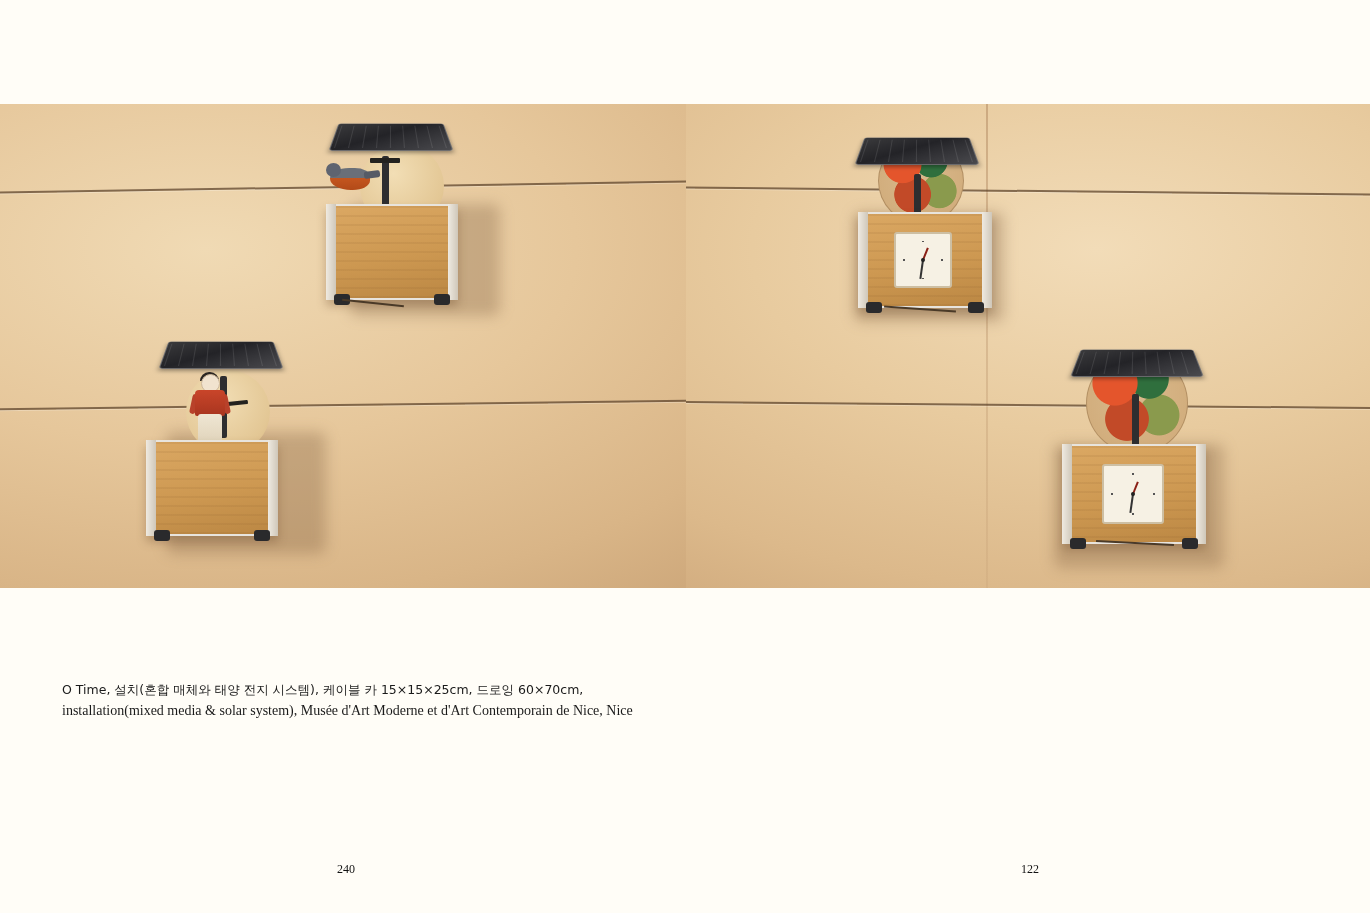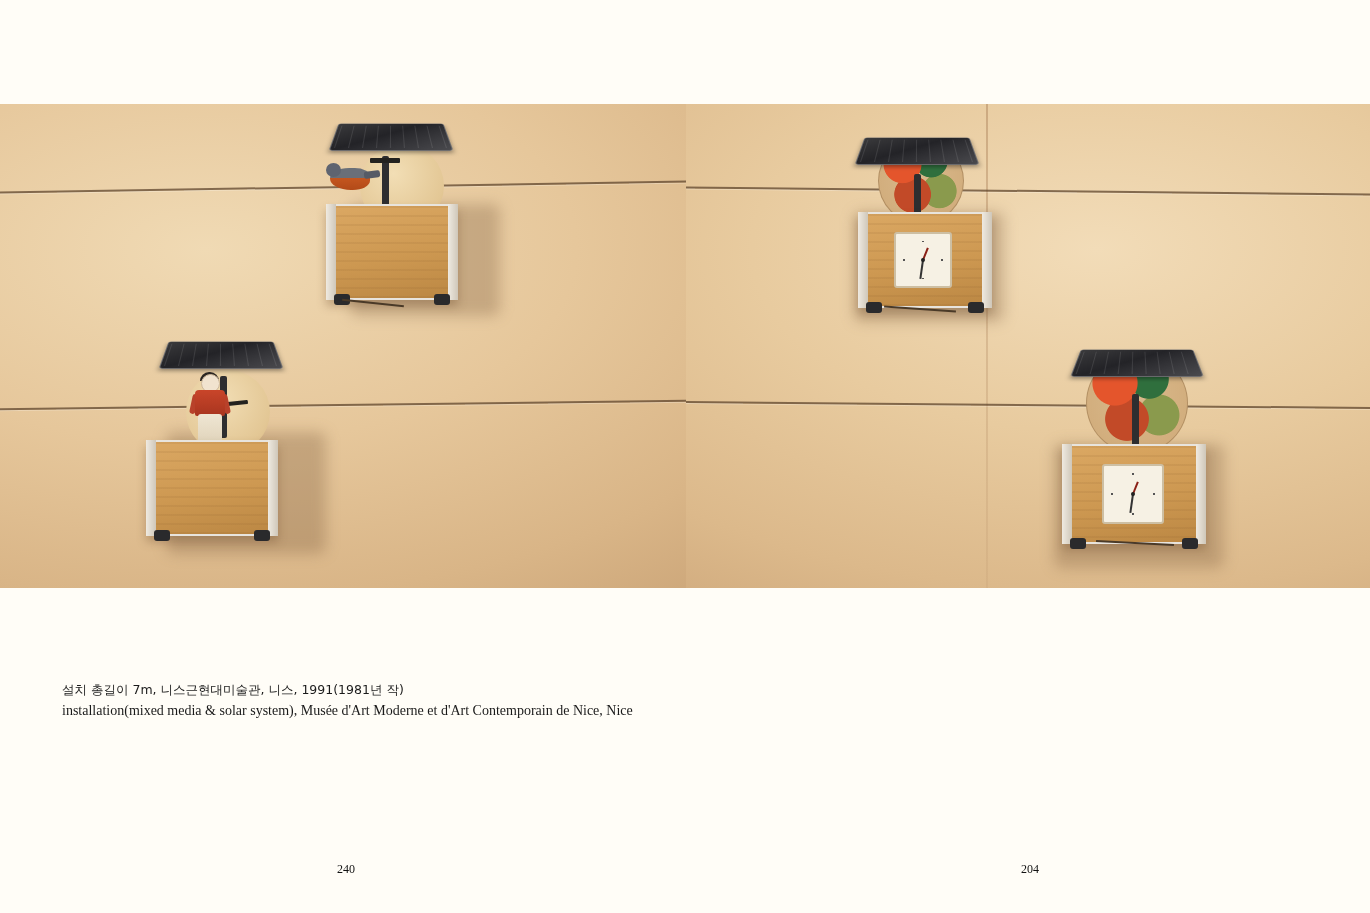--- a/index.html
+++ b/index.html
@@ -405,20 +405,20 @@
               <div class="hand-h"></div>
               <div class="pivot"></div>
           </div>
         </div>
         <div class="wire" style="left:26px; top:202px; width:78px; transform:rotate(3deg);"></div>
       </div>
     </div>
   </div>
 
   <div class="caption">
-    <div class="line ko">설치 총길이 7m, 니스근현대미술관, 니스, 1991(1981년 작)</div>
+    <div class="line ko">O Time, 설치(혼합 매체와 태양 전지 시스템), 케이블 카 15×15×25cm, 드로잉 60×70cm,</div>
     <div class="line en">installation(mixed media &amp; solar system), Musée d'Art Moderne et d'Art Contemporain de Nice, Nice</div>
   </div>
 
   <div class="folio left">240</div>
-  <div class="folio right">204</div>
+  <div class="folio right">122</div>
 
 </div>
 
 </body></html>

